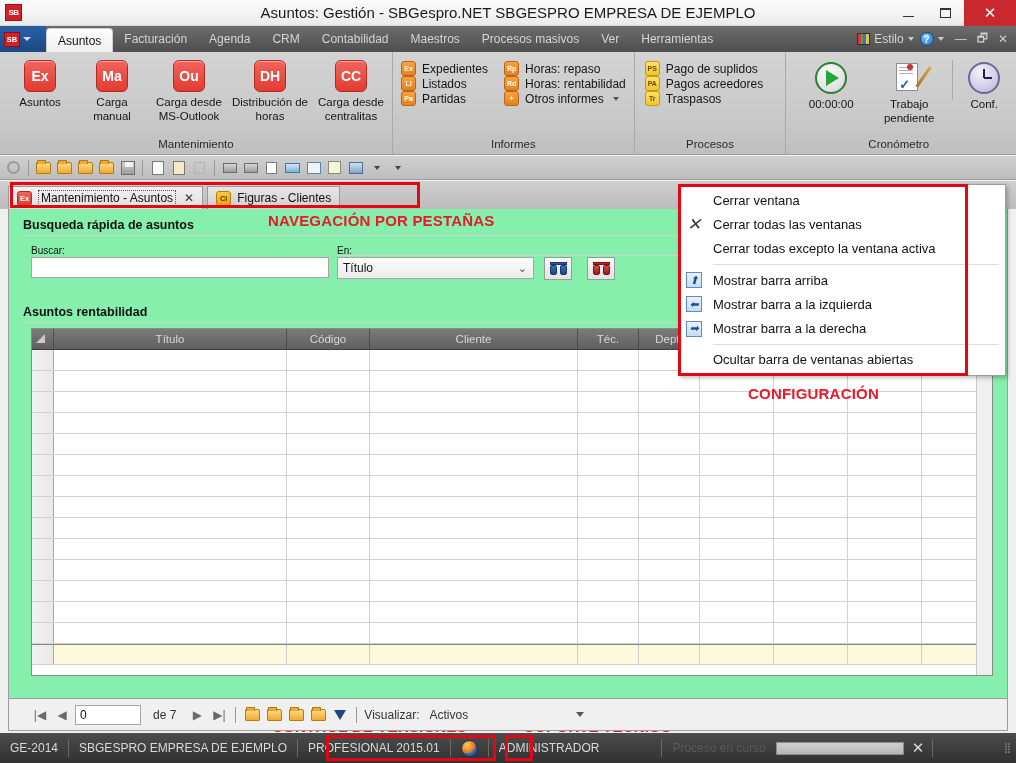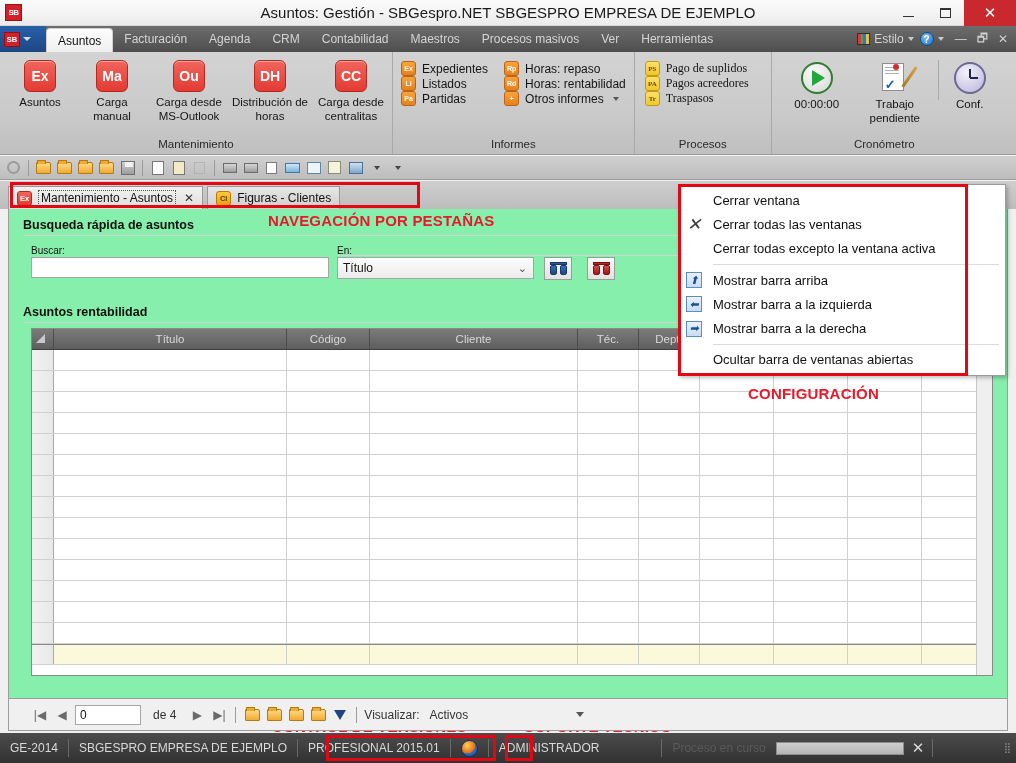--- a/index.html
+++ b/index.html
@@ -389,21 +389,21 @@
             <span>Otros informes</span>
             <span class="sm-caret"></span>
           </div>
         </div>
       </div>
       <div class="rgroup-title">Informes</div>
     </div>
 
     <div class="rgroup">
       <div class="rg-body">
-        <div class="small-col" style="padding-left:10px;padding-right:22px;font-family:Liberation Serif, serif;">
+        <div class="small-col" style="padding-left:10px;padding-right:22px;">
           <div class="small-btn">
             <span class="sm-ico yellow">PS</span>
             <span>Pago de suplidos</span>
           </div>
           <div class="small-btn">
             <span class="sm-ico yellow">PA</span>
             <span>Pagos acreedores</span>
           </div>
           <div class="small-btn">
             <span class="sm-ico yellow">Tr</span>
@@ -797,21 +797,21 @@
 
   <div class="anno" style="left:268px;top:212px;font-size:15px">NAVEGACIÓN POR PESTAÑAS</div>
   <div class="anno" style="left:748px;top:385px;font-size:15px">CONFIGURACIÓN</div>
   <div class="anno" style="left:272px;top:718px;font-size:15px">CONTROL DE VERSIONES</div>
   <div class="anno" style="left:524px;top:718px;font-size:15px">SOPORTE TÉCNICO</div>
 
   <div class="navbar">
     <span class="nav-ic">|◀</span>
     <span class="nav-ic">◀</span>
     <div class="nav-inp">0</div>
-    <span class="nav-txt" style="margin:0 8px">de 4</span>
+    <span class="nav-txt" style="margin:0 8px">de 7</span>
     <span class="nav-ic">▶</span>
     <span class="nav-ic">▶|</span>
     <span class="tb-sep"></span>
     <span class="nav-ic">
         <i class="folder"></i>
       </span>
     <span class="nav-ic">
         <i class="folder"></i>
       </span>
     <span class="nav-ic">

